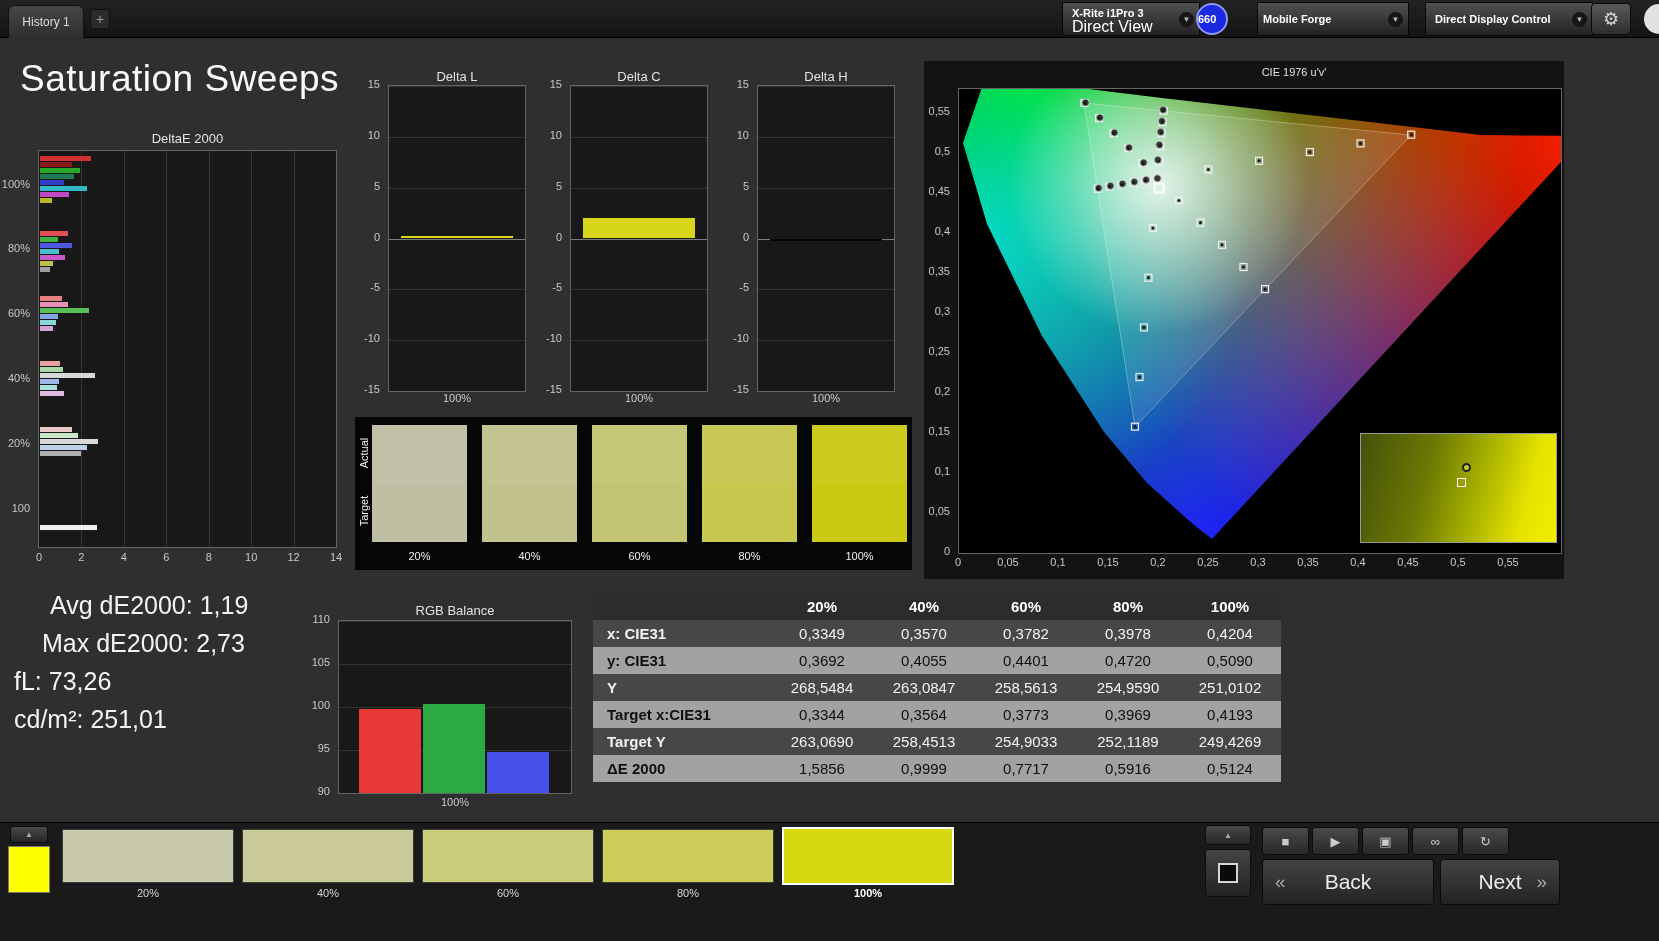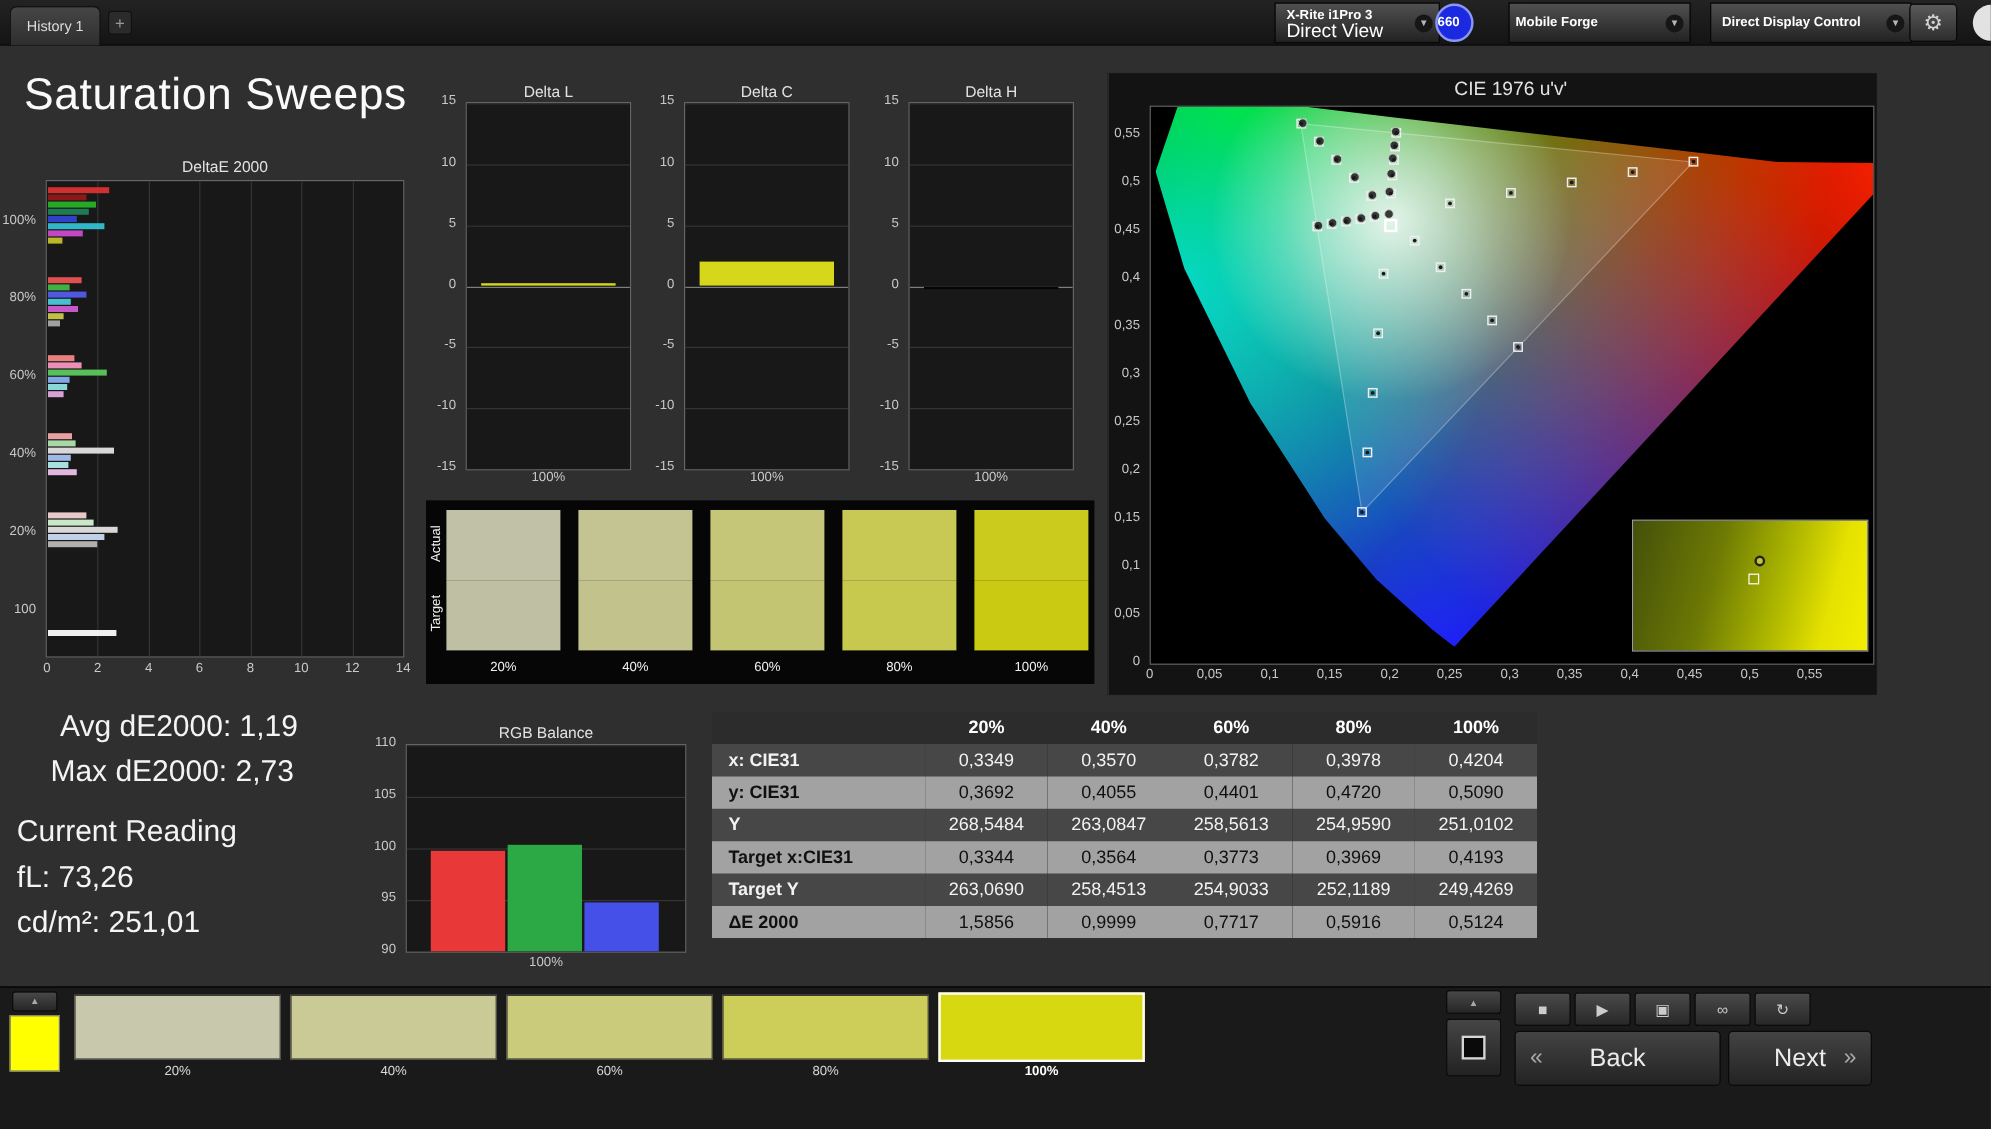--- a/index.html
+++ b/index.html
@@ -318,21 +318,21 @@
       <div class="plab" style="left: 347px;">80%</div>
       <div class="pcol" style="left: 457px;">
         <div class="phalf" style="background: rgb(203, 203, 30);"></div>
         <div class="phalf" style="background: rgb(202, 202, 18);"></div>
       </div>
       <div class="plab" style="left: 457px;">100%</div>
     </div>
 </div>
 
 <div id="cie-panel"></div>
-<div class="cht" style="left:958px;top:66px;width:602px;font-size:16px;">CIE 1976 u'v'</div>
+<div class="cht" style="left:993px;top:66px;width:602px;font-size:11px;">CIE 1976 u'v'</div>
 <div class="ticks" id="cie-ylabels" style="left:920px;top:88px;width:34px;height:464px;">
     <div class="axlab r" style="top: 457px;">0</div>
     <div class="axlab r" style="top: 417px;">0,05</div>
     <div class="axlab r" style="top: 377px;">0,1</div>
     <div class="axlab r" style="top: 337px;">0,15</div>
     <div class="axlab r" style="top: 297px;">0,2</div>
     <div class="axlab r" style="top: 257px;">0,25</div>
     <div class="axlab r" style="top: 217px;">0,3</div>
     <div class="axlab r" style="top: 177px;">0,35</div>
     <div class="axlab r" style="top: 137px;">0,4</div>
@@ -472,21 +472,20 @@
     <div class="axlab c" style="left: 550px;">0,55</div>
   </div>
 <div id="cie-inset">
   <span class="in-circle"></span>
   <span class="in-square"></span>
 </div>
 
 <div id="readings">
   <div class="line ind1">Avg dE2000: 1,19</div>
   <div class="line ind2">Max dE2000: 2,73</div>
-  <div class="line gap">Current Reading</div>
   <div class="line">fL: 73,26</div>
   <div class="line">cd/m²: 251,01</div>
 </div>
 
 <div class="cht" style="left:338px;top:603px;width:234px;">RGB Balance</div>
 <div class="ticks" id="rgb-ticks" style="left:304px;top:620px;width:30px;height:172px;">
     <div class="axlab r" style="top: -7px;">110</div>
     <div class="axlab r" style="top: 36px;">105</div>
     <div class="axlab r" style="top: 79px;">100</div>
     <div class="axlab r" style="top: 122px;">95</div>

